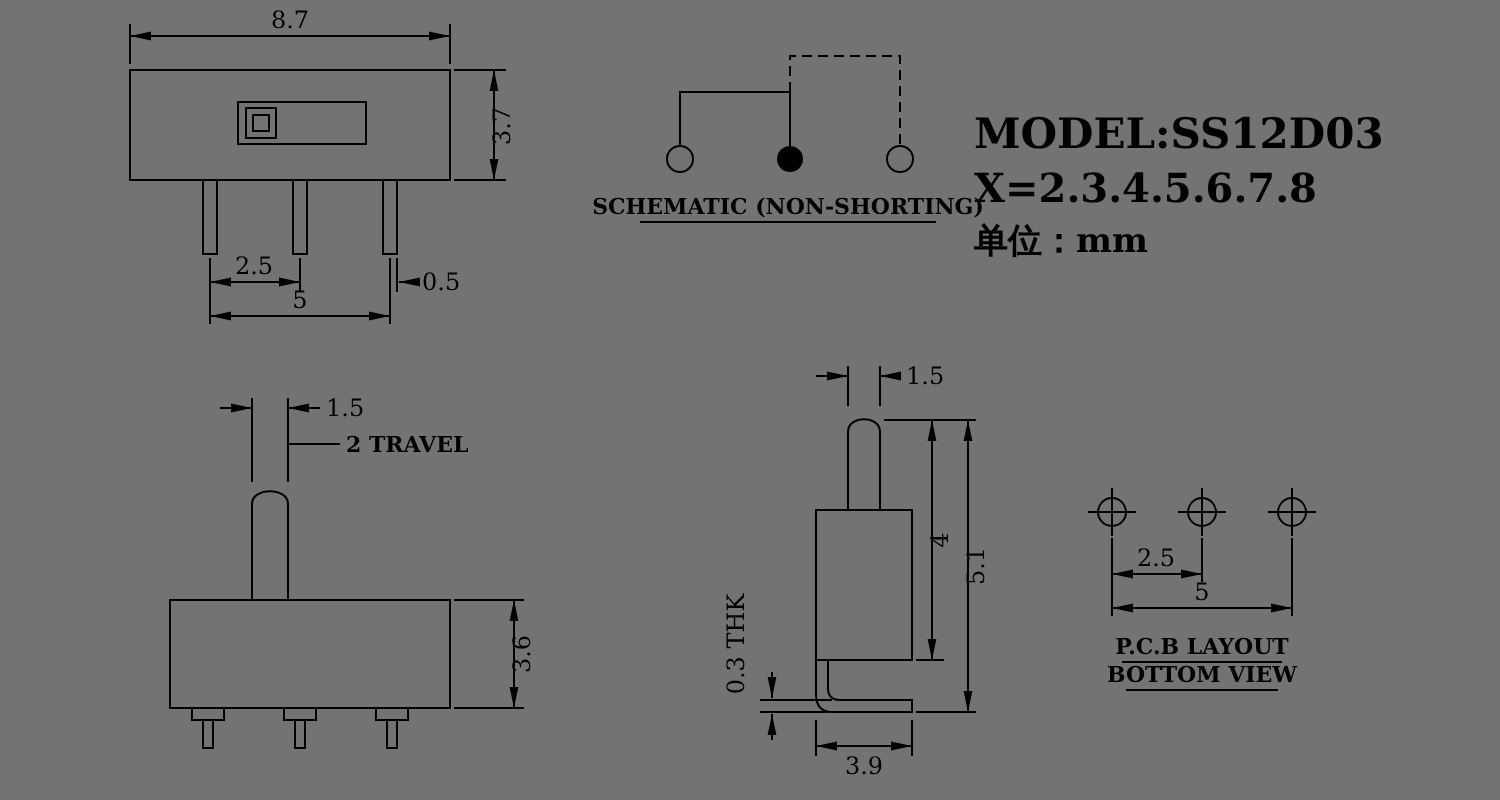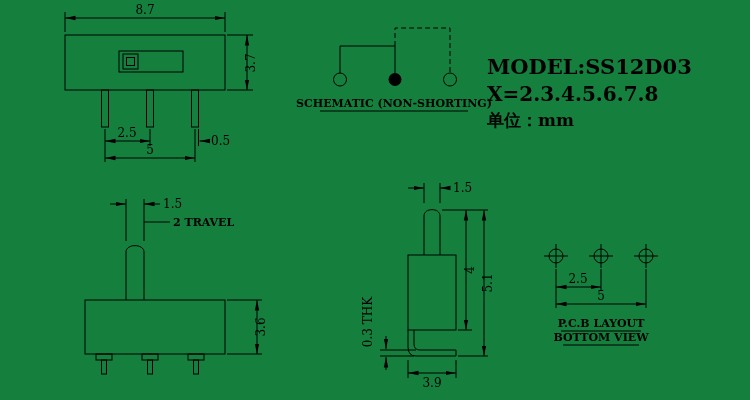--- a/index.html
+++ b/index.html
@@ -1,20 +1,20 @@
 <!DOCTYPE html>
 <html><head>
 <meta charset="utf-8">
 <style>
   html, body { margin: 0; padding: 0; background: #ffffff; }
   .sheet {
     position: relative;
     width: 750px;
     height: 400px;
-    background: #15803d;
+    background: #737373;
     overflow: hidden;
     font-family: "DejaVu Serif", serif;
   }
   svg { display: block; }
   .ln  { stroke: #000; stroke-width: 1; fill: none; }
   .thin{ stroke: #000; stroke-width: 1; fill: none; }
   .dash{ stroke: #000; stroke-width: 1; fill: none; stroke-dasharray: 5 3; }
   text { fill: #000; font-family: "DejaVu Serif", serif; }
   .dim   { font-size: 12px; }
   .lbl   { font-size: 11px; font-weight: bold; }

